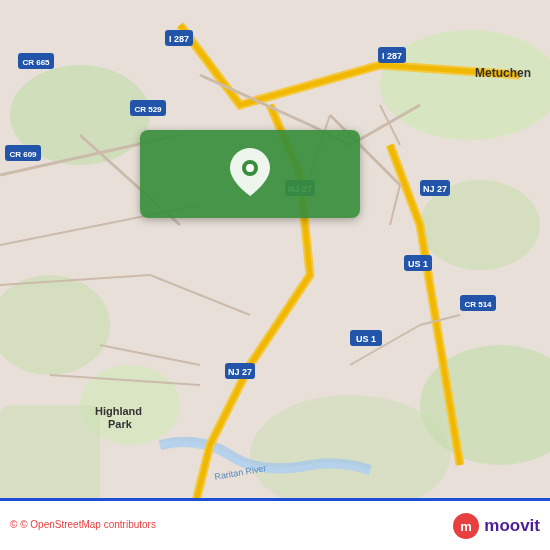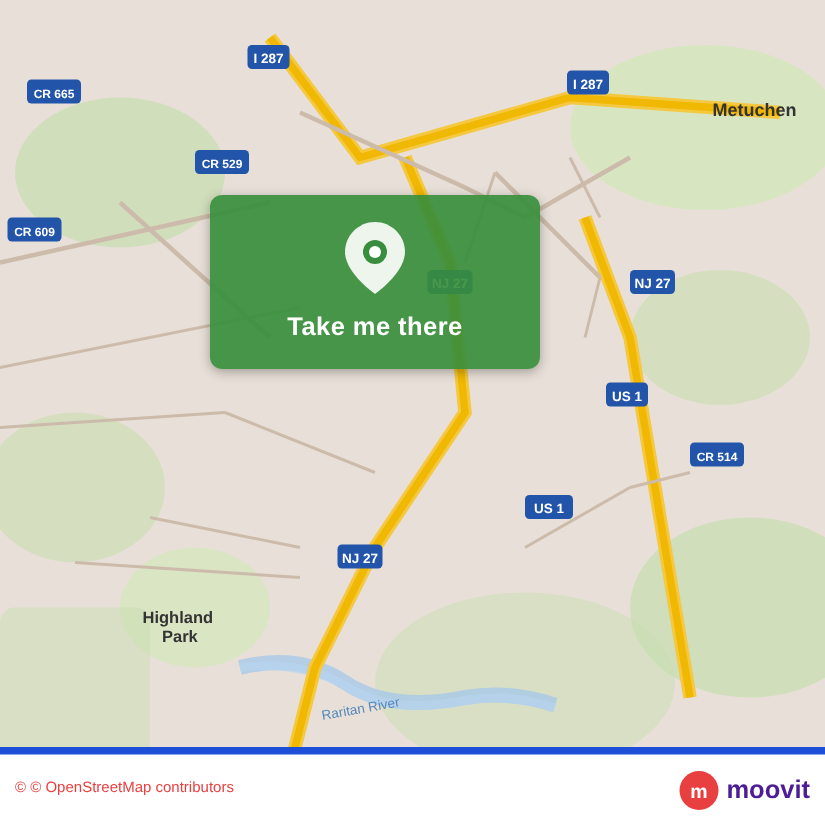--- a/index.html
+++ b/index.html
@@ -75,21 +75,21 @@
     #bottom-bar {
       position: absolute;
       bottom: 0;
       left: 0;
       width: 100%;
       background: white;
       padding: 8px 10px 8px 10px;
       display: flex;
       align-items: center;
       justify-content: space-between;
-      border-top: 5px solid #1d4ed8;
+      border-top: 3px solid #1d4ed8;
       min-height: 52px;
     }
 
     #bottom-left {
       display: flex;
       flex-direction: column;
       flex: 1;
     }
 
     #osm-credit {
@@ -213,21 +213,20 @@
     </svg>
   </div>
 
   <div id="button-overlay">
 
     <svg id="location-pin" viewBox="0 0 40 48" xmlns="http://www.w3.org/2000/svg">
       <path d="M20 0 C9 0 0 9 0 20 C0 34 20 48 20 48 C20 48 40 34 40 20 C40 9 31 0 20 0Z" fill="white" opacity="0.9"></path>
       <circle cx="20" cy="20" r="8" fill="#388e3c"></circle>
       <circle cx="20" cy="20" r="4" fill="white"></circle>
     </svg>
-    <button id="take-me-there-btn">Take me there</button>
   </div>
 
   <div id="bottom-bar">
     <div id="bottom-left">
       <div id="osm-credit">
         <span>©</span>
         <span>© OpenStreetMap contributors</span>
       </div>
     </div>
     <div id="moovit-logo">

